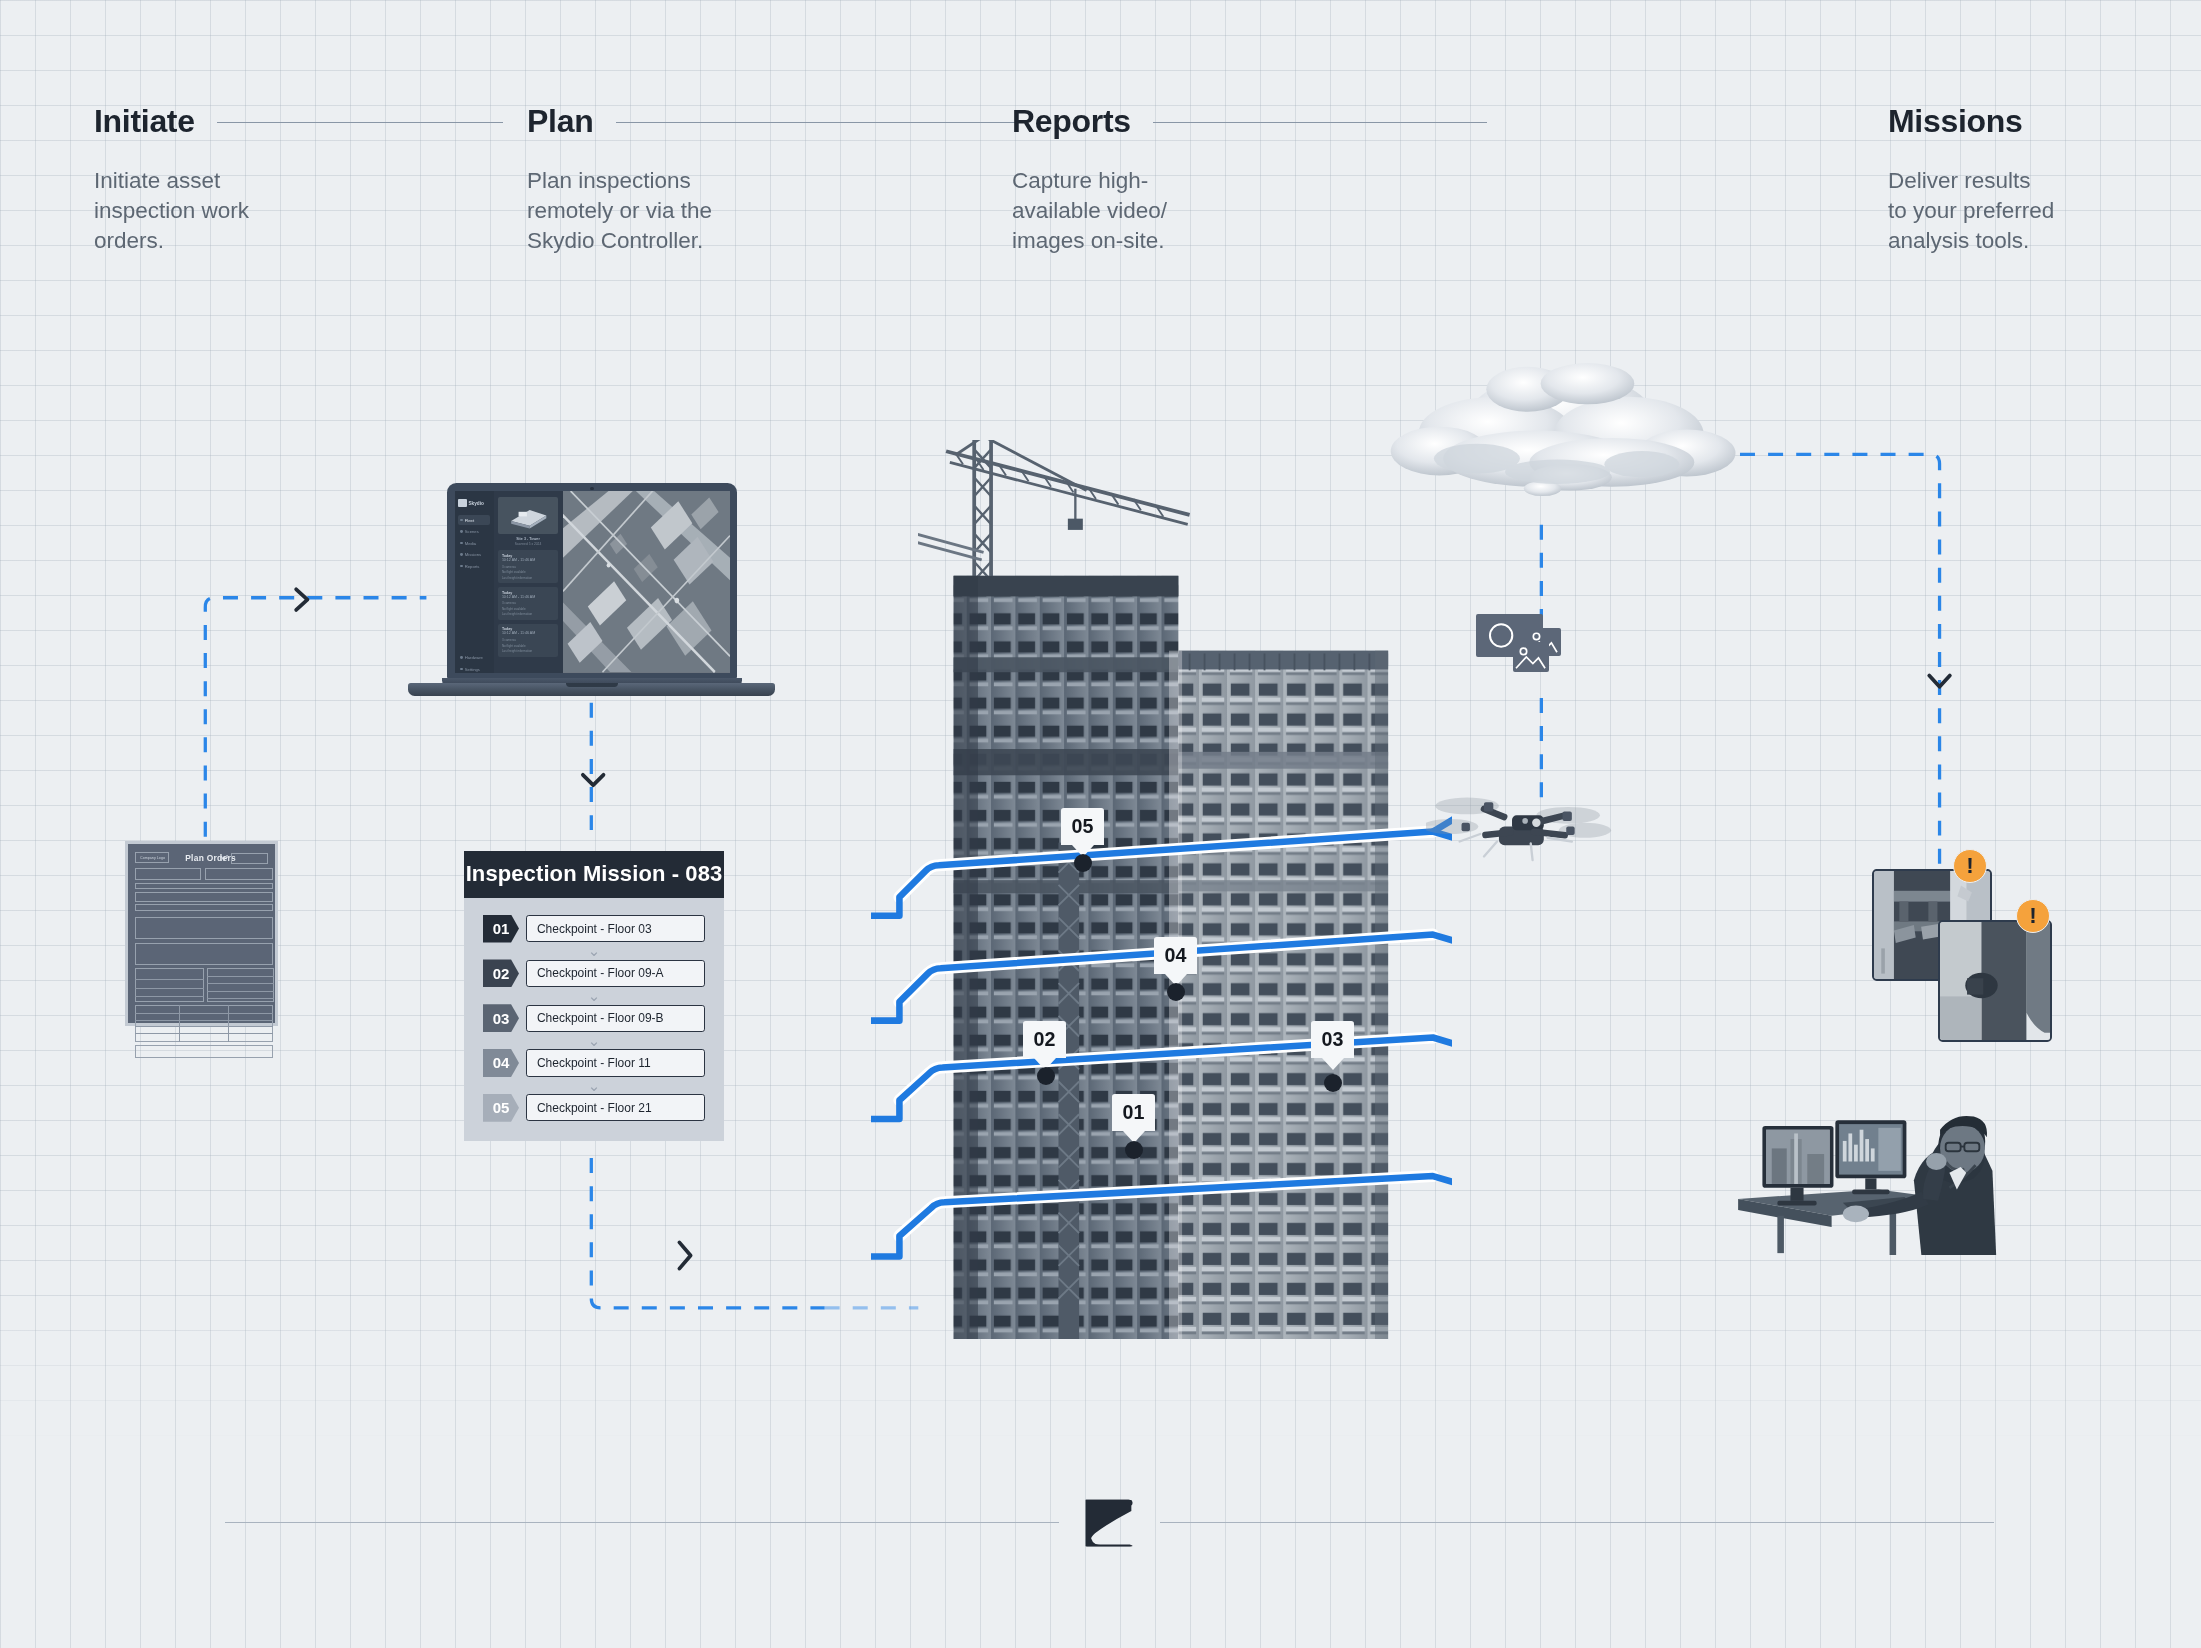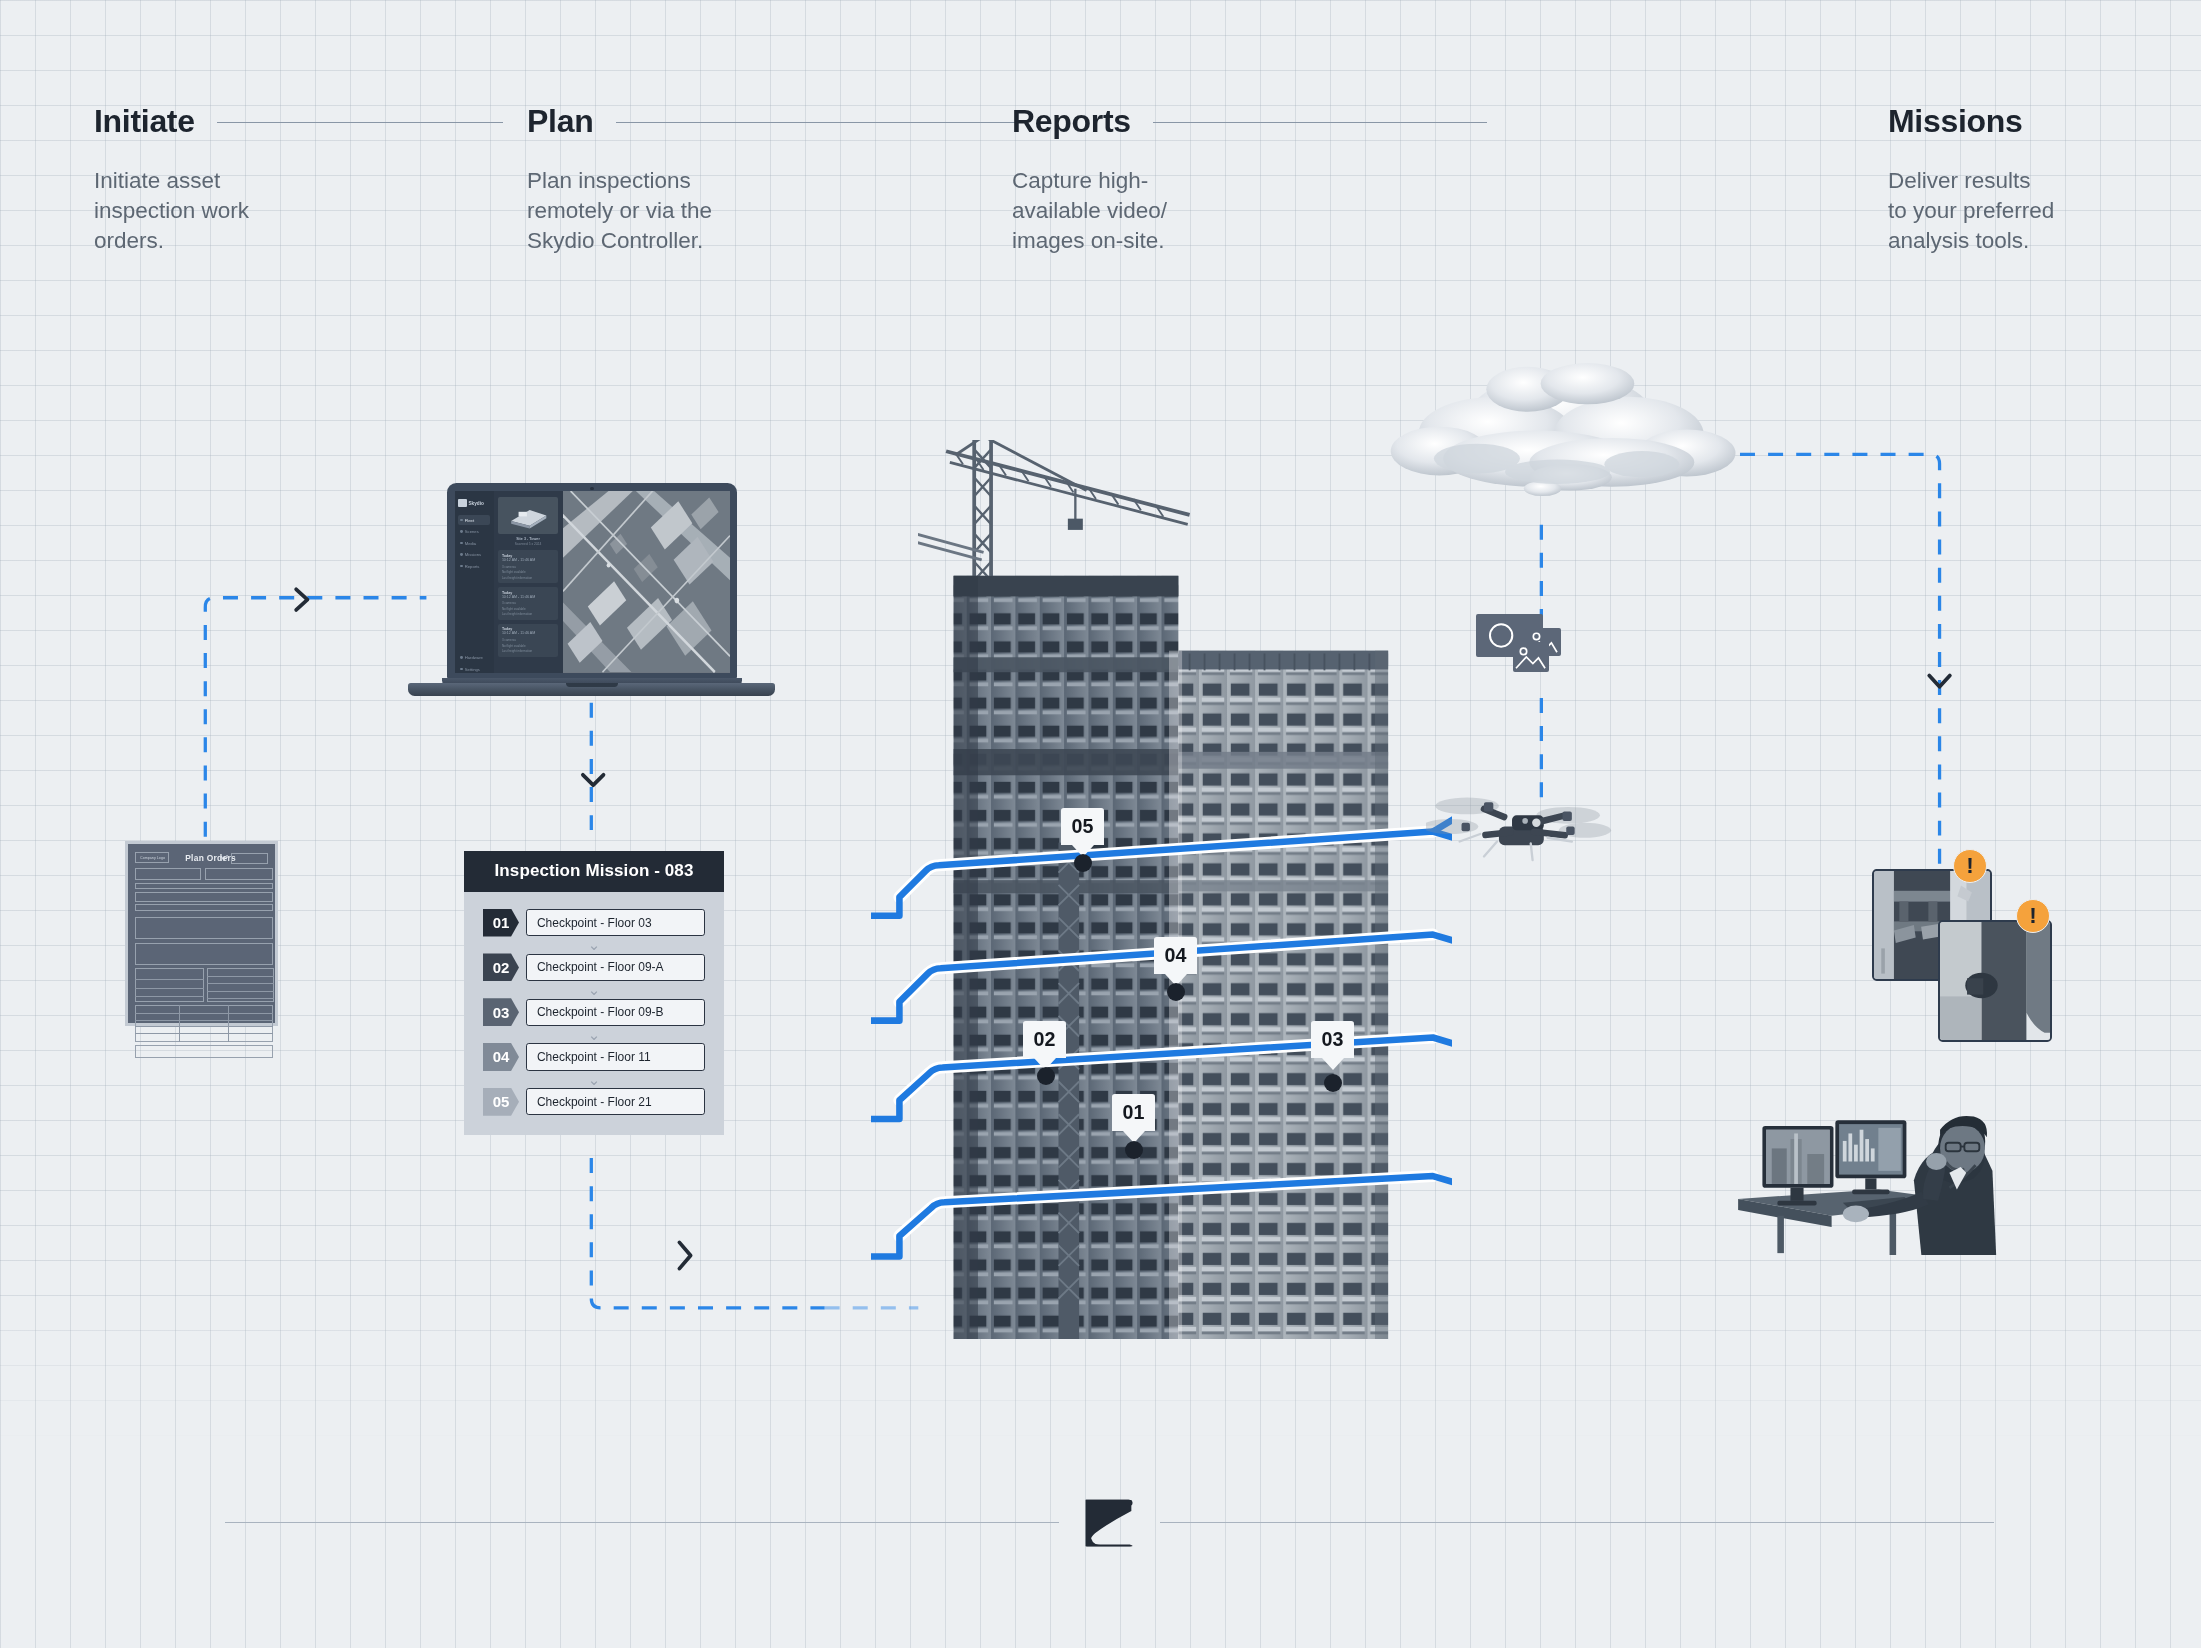--- a/index.html
+++ b/index.html
@@ -120,21 +120,21 @@
     background:#2f3a47; border-radius:0 0 3.7px 3.7px;
   }
 
   
   .mission {
     position: absolute; left: 464px; top: 851px; width: 260px;
     background: #ccd2da; padding: 0 0 19px 0;
   }
   .mission-head {
     background: #232b36; color: #ffffff; text-align: center;
-    font-size: 17px; font-weight: bold; padding: 10.3px 0; letter-spacing: 0.1px;
+    font-size: 22px; font-weight: bold; padding: 10.3px 0; letter-spacing: 0.1px;
   }
   .mission-body { padding: 17px 19px 0 19px; }
   .cp-row { display: flex; align-items: center; }
   .cp-badge {
     width: 36px; height: 28px; color: #fff; font-size: 15px; font-weight: bold;
     display: flex; align-items: center; justify-content: center;
     clip-path: polygon(0 0, 78% 0, 100% 50%, 78% 100%, 0 100%);
     flex-shrink: 0;
   }
   .cp-label {

